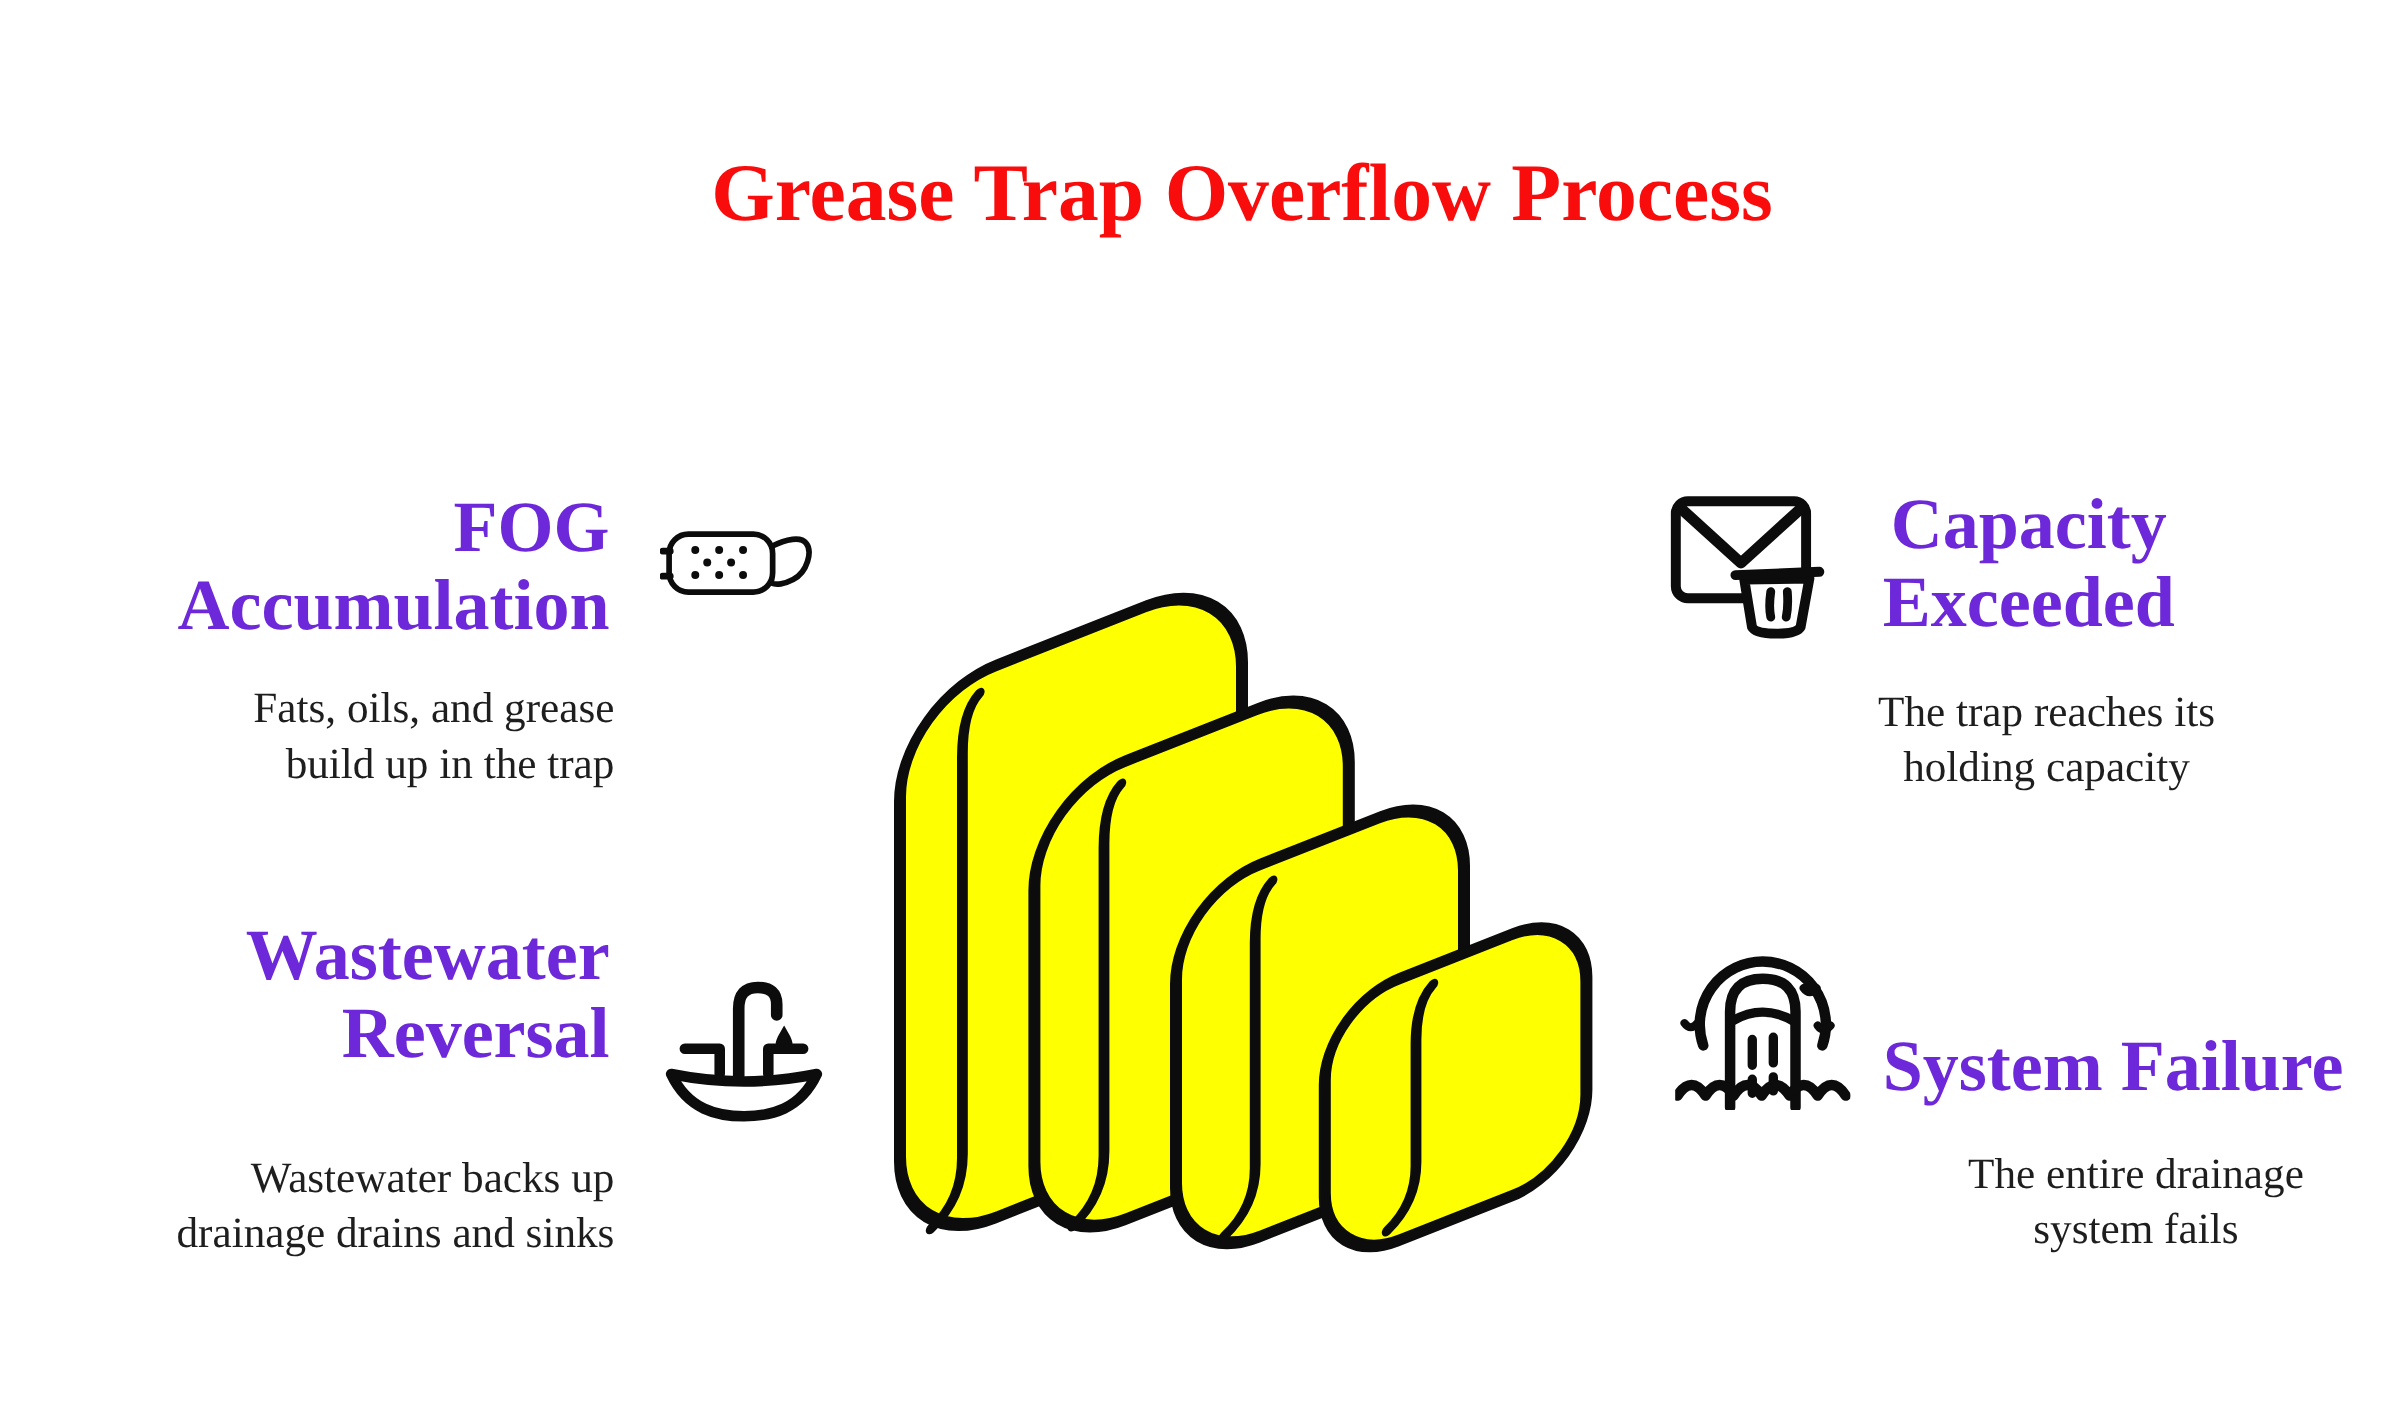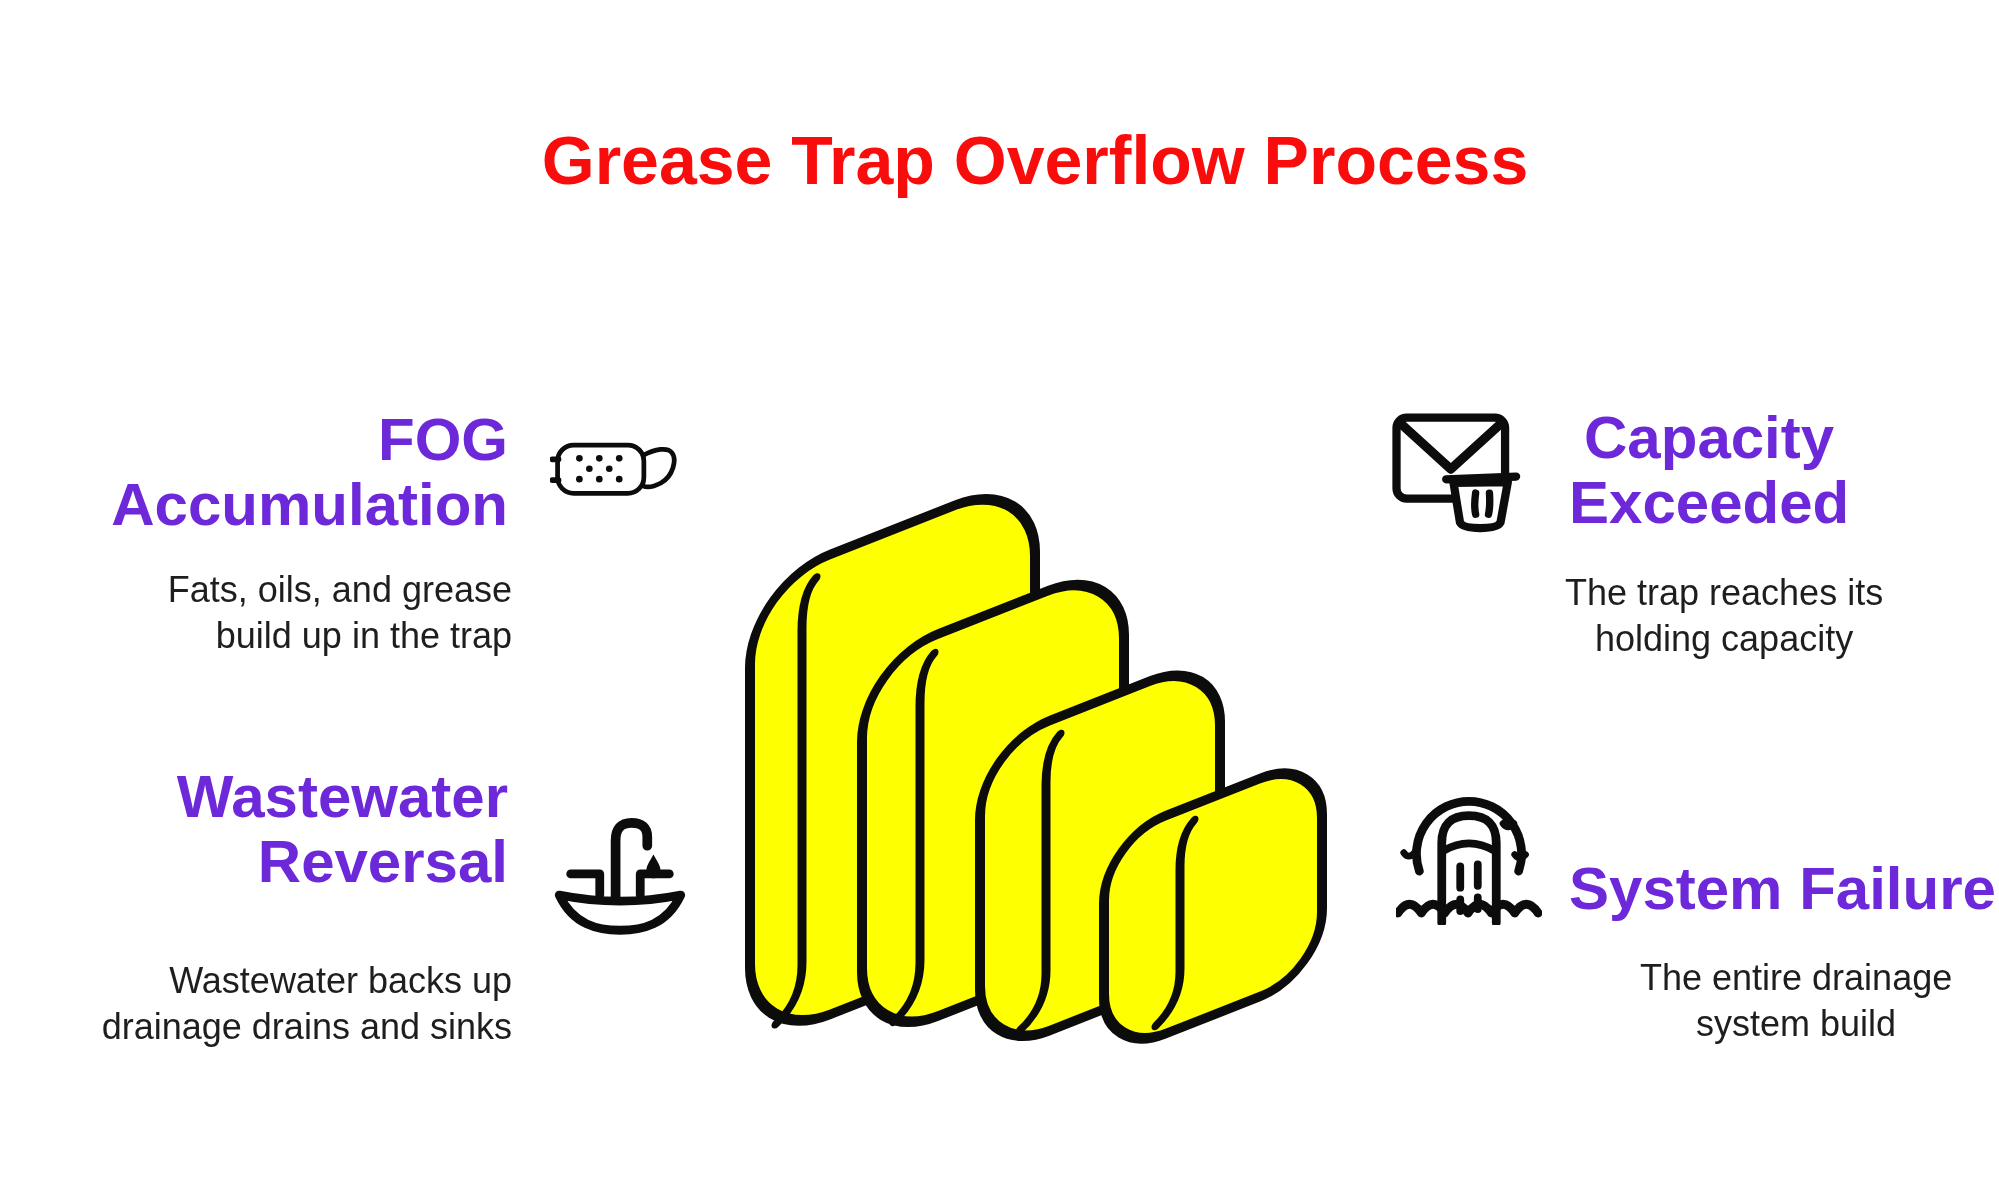--- a/index.html
+++ b/index.html
@@ -1,18 +1,18 @@
 <!DOCTYPE html>
 <html><head>
 <meta charset="utf-8">
 <style>
   html,body{margin:0;padding:0;background:#ffffff;}
   .canvas{
     position:relative;width:1999px;height:1184px;background:#ffffff;
-    font-family:Liberation Sans, sans-serif;overflow:hidden;
+    font-family:Liberation Serif, serif;overflow:hidden;
   }
   .title{
     position:absolute;top:120px;left:71px;right:0;margin:0;
     text-align:center;font-size:68px;line-height:81px;font-weight:bold;
     color:#f80c0c;
   }
   .step-title{
     position:absolute;margin:4px;font-weight:bold;font-size:60px;line-height:65px;
     color:#6d28d9;white-space:nowrap;
   }
@@ -80,21 +80,21 @@
   <p class="step-title align-r waste-title"><span>Wastewater</span><br><span>Reversal</span></p>
   <p class="step-desc align-r waste-desc"><span>Wastewater backs up</span><br><span>drainage drains and sinks</span></p>
   <svg class="icon icon-faucet" viewBox="0 0 150 150" aria-hidden="true">
     <path class="ink" stroke-width="11" d="M 70,118 L 70,46 Q 70,26 88,26 Q 106,26 106,42 L 106,52"></path>
     <path d="M 113,62 C 108,71 105,75 105,80 C 105,85 109,89 113,89 C 117,89 121,85 121,80 C 121,75 118,71 113,62 Z" fill="#0c0c0c" stroke="none"></path>
     <path class="ink" stroke-width="10" d="M 19,84 L 52,84 L 52,108 M 131,84 L 98,84 L 98,108"></path>
     <path class="ink-fill" stroke-width="10" d="M 6,108 Q 75,122 144,108 C 128,142 100,148 75,148 C 50,148 22,142 6,108 Z"></path>
   </svg>
 
   <p class="step-title align-l fail-title"><span>System Failure</span></p>
-  <p class="step-desc align-l fail-desc"><span>The entire drainage</span><br><span>system build</span></p>
+  <p class="step-desc align-l fail-desc"><span>The entire drainage</span><br><span>system fails</span></p>
   <svg class="icon icon-drain" viewBox="0 0 150 136" aria-hidden="true">
     <path class="ink" stroke-width="9" d="M 24,81 A 54,54 0 1 1 126,81"></path>
     <path class="ink-fill" stroke-width="9" d="M 47,134 L 47,52 Q 47,24 75,24 Q 103,24 103,52 L 103,134"></path>
     <path class="ink" stroke-width="8" d="M 49,60 Q 75,45 101,60"></path>
     <path class="ink" stroke-width="8" d="M 66,76 L 66,98 M 84,74 L 84,96 M 66,110 L 66,122 M 84,108 L 84,120"></path>
     <path class="ink" stroke-width="7" d="M 8,62 q 5,7 11,0 M 110,32 q 5,7 11,0 M 122,64 q 5,7 11,0"></path>
     <path class="ink" stroke-width="9" d="M 2,124 Q 14,106 26,124 Q 38,106 50,124 Q 62,106 74,124 Q 86,106 98,124 Q 110,106 122,124 Q 134,106 146,124"></path>
   </svg>
 
   <svg class="trap-stack" viewBox="0 0 620 600" aria-hidden="true">

